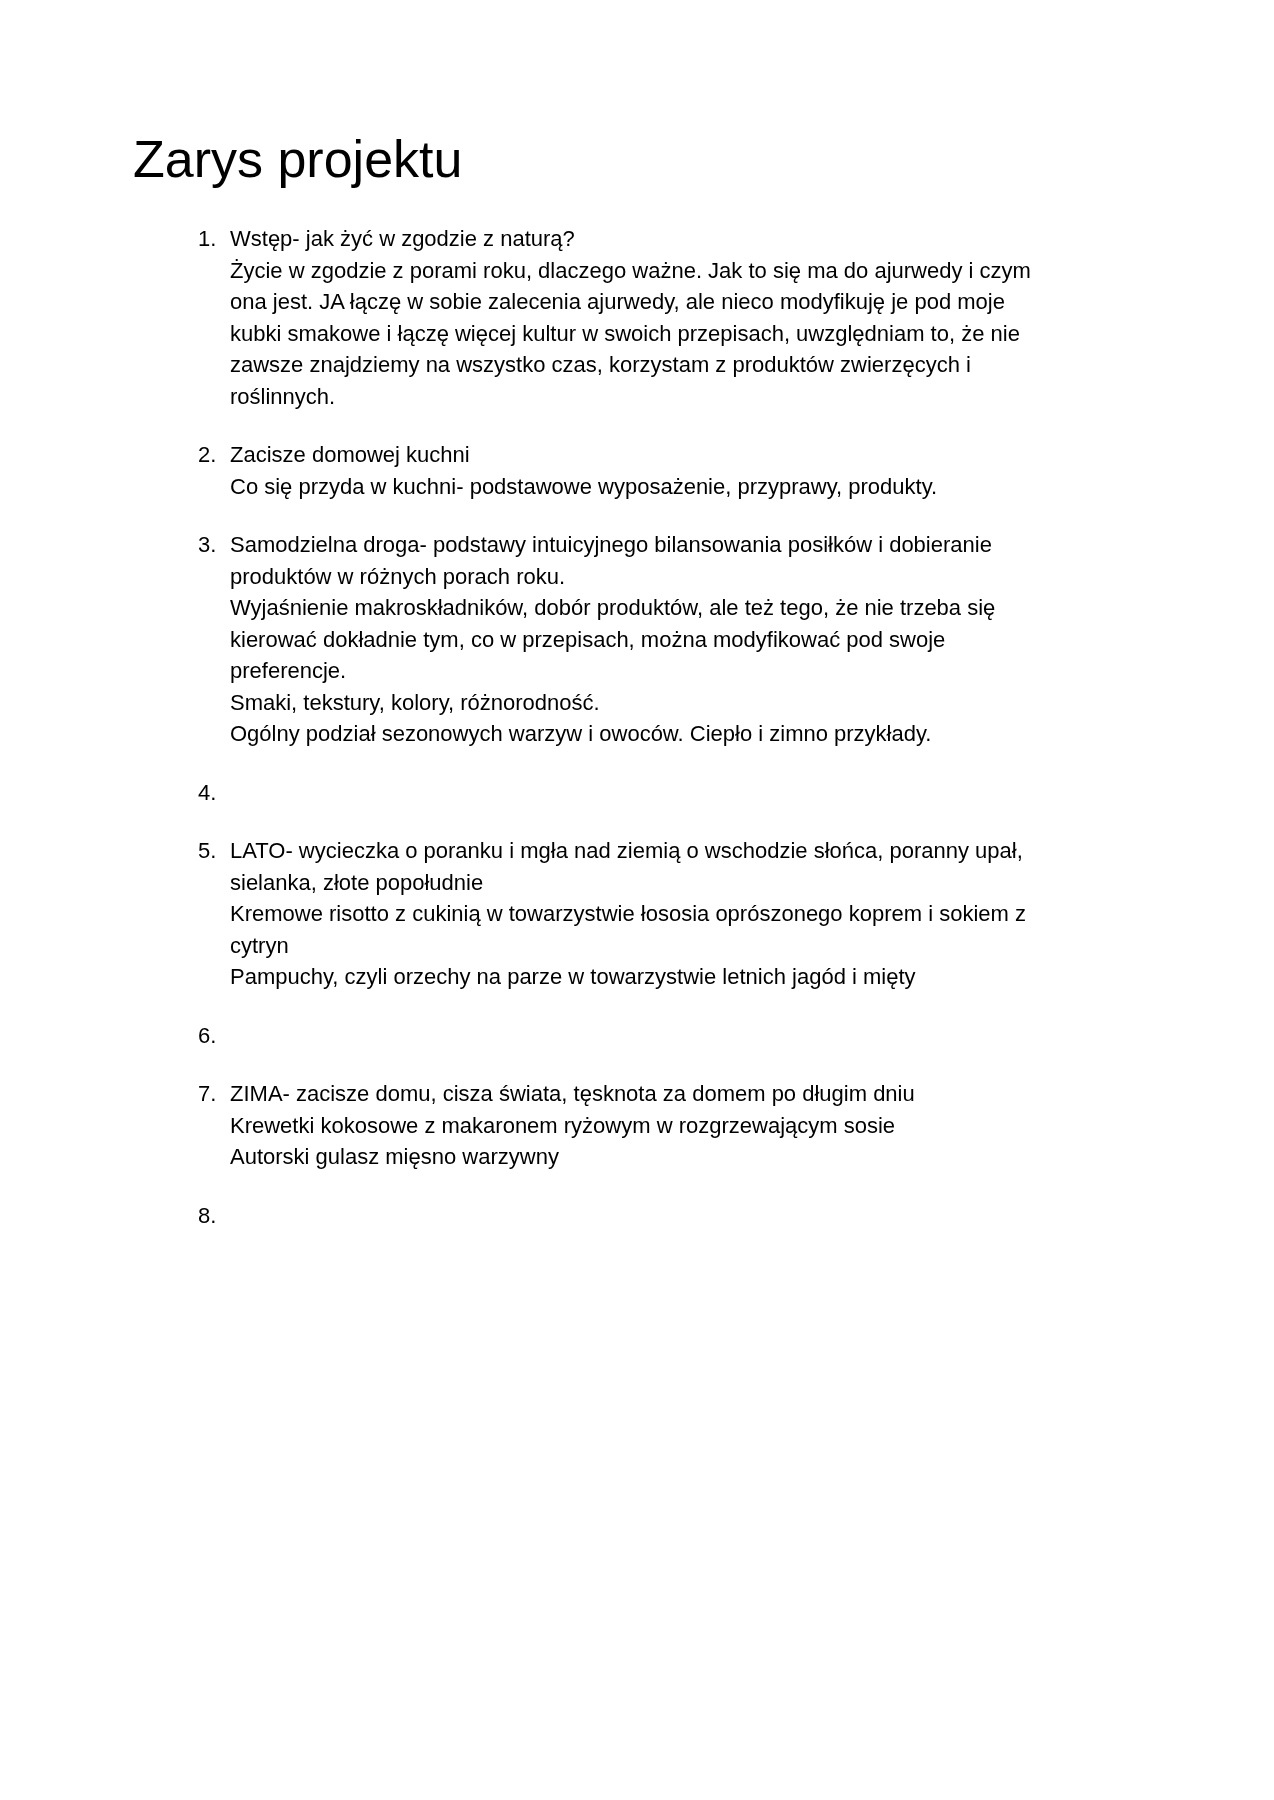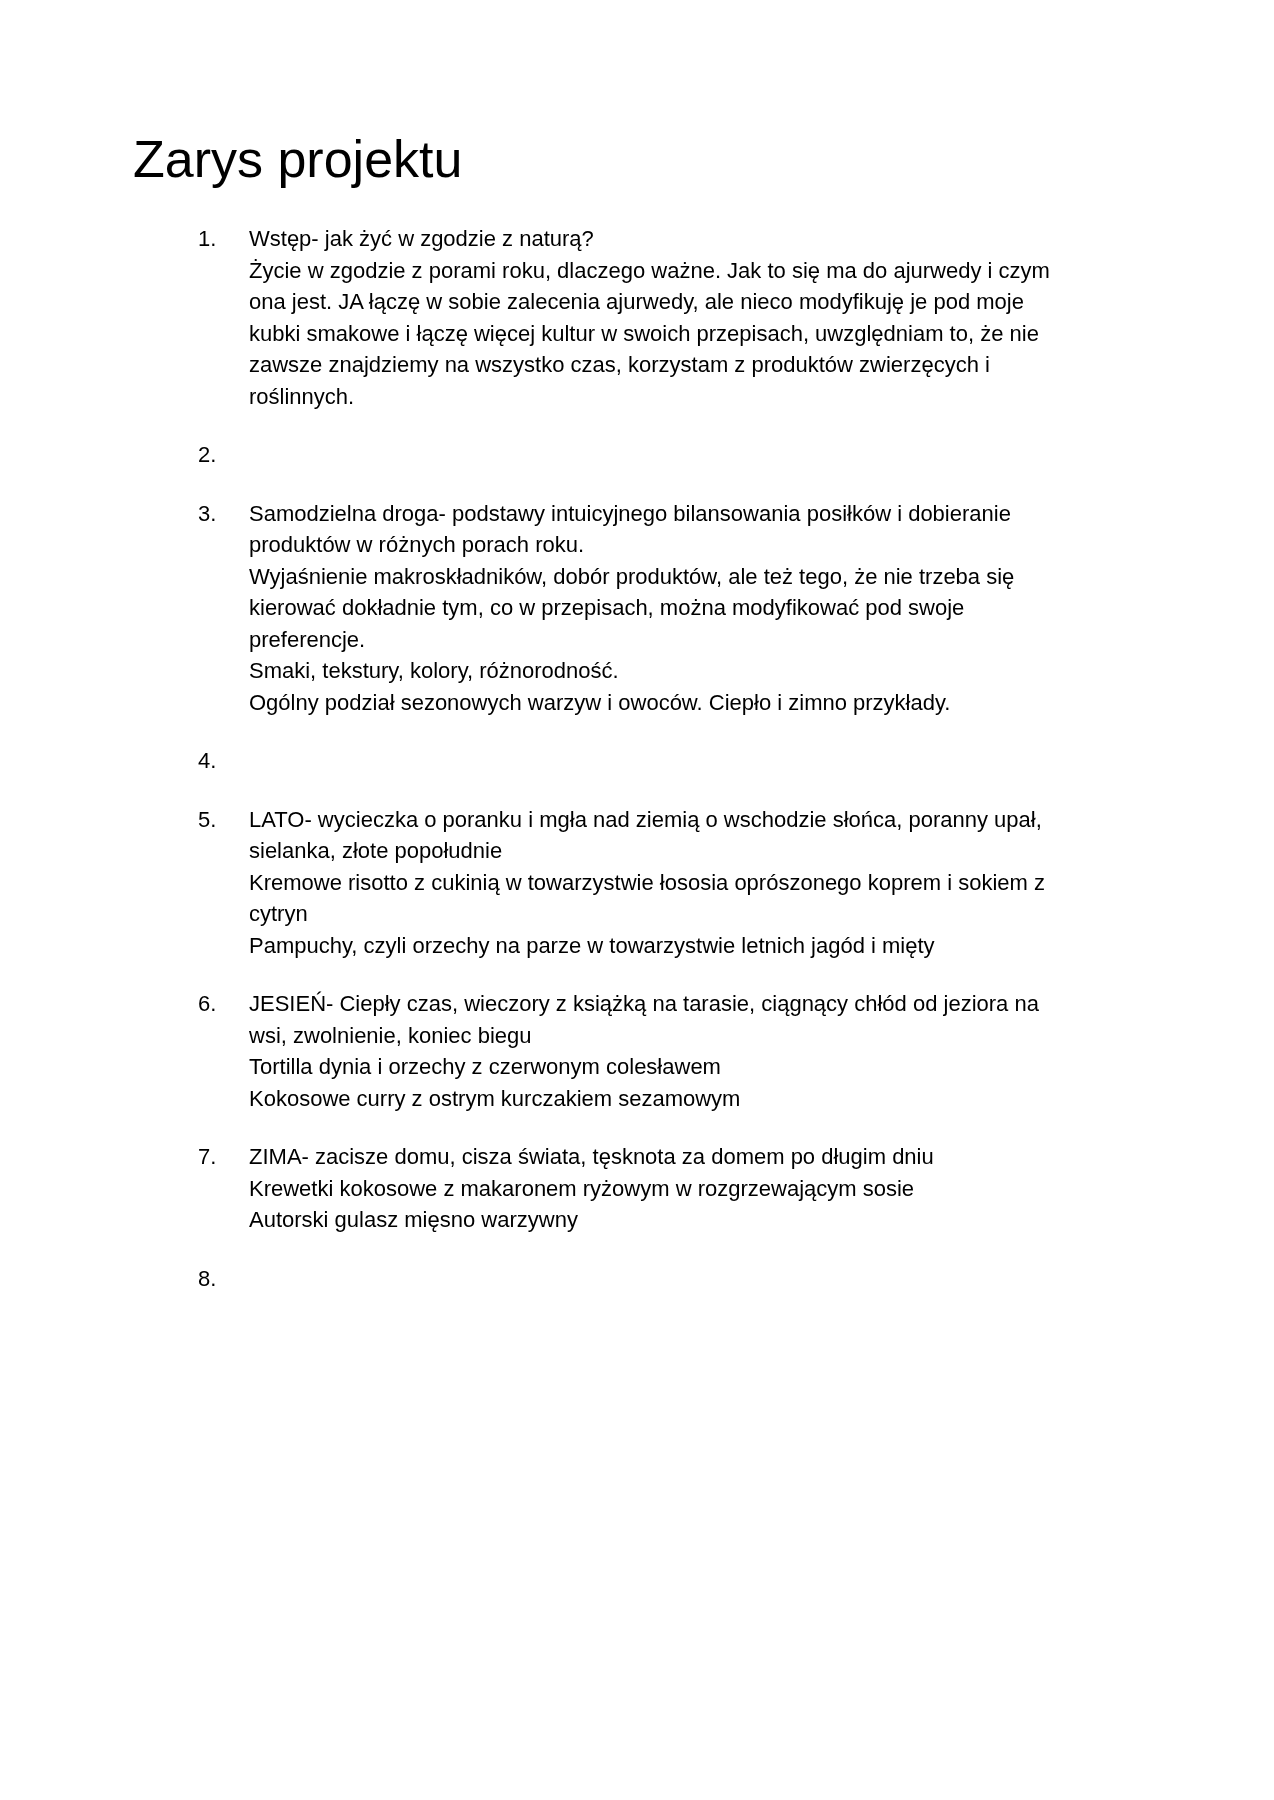--- a/index.html
+++ b/index.html
@@ -47,21 +47,20 @@
     box-sizing: border-box;
     padding-left: 65px;
     font-size: 22px;
     line-height: 31.5px;
   }
   .list-item .content {
     width: 885px;
     font-size: 22px;
     line-height: 31.5px;
     white-space: pre-line;
-    margin-left: 19px;
   }
 </style>
 </head>
 <body>
 
 <div class="page">
   <h1 class="doc-title">Zarys projektu</h1>
 
 
   <div class="outline-list" id="outline-list">
@@ -70,20 +69,22 @@
     <div class="content">Wstęp- jak żyć w zgodzie z naturą?
 Życie w zgodzie z porami roku, dlaczego ważne. Jak to się ma do ajurwedy i czym
 ona jest. JA łączę w sobie zalecenia ajurwedy, ale nieco modyfikuję je pod moje
 kubki smakowe i łączę więcej kultur w swoich przepisach, uwzględniam to, że nie
 zawsze znajdziemy na wszystko czas, korzystam z produktów zwierzęcych i
 roślinnych.</div>
   </div>
 
   <div class="list-item">
     <span class="num">2.</span>
+    <div class="content">Zacisze domowej kuchni
+Co się przyda w kuchni- podstawowe wyposażenie, przyprawy, produkty.</div>
   </div>
 
   <div class="list-item">
     <span class="num">3.</span>
     <div class="content">Samodzielna droga- podstawy intuicyjnego bilansowania posiłków i dobieranie
 produktów w różnych porach roku.
 Wyjaśnienie makroskładników, dobór produktów, ale też tego, że nie trzeba się
 kierować dokładnie tym, co w przepisach, można modyfikować pod swoje
 preferencje.
 Smaki, tekstury, kolory, różnorodność.
@@ -98,24 +99,20 @@
     <span class="num">5.</span>
     <div class="content">LATO- wycieczka o poranku i mgła nad ziemią o wschodzie słońca, poranny upał,
 sielanka, złote popołudnie
 Kremowe risotto z cukinią w towarzystwie łososia oprószonego koprem i sokiem z
 cytryn
 Pampuchy, czyli orzechy na parze w towarzystwie letnich jagód i mięty</div>
   </div>
 
   <div class="list-item">
     <span class="num">6.</span>
-    <div class="content">JESIEŃ- Ciepły czas, wieczory z książką na tarasie, ciągnący chłód od jeziora na
-wsi, zwolnienie, koniec biegu
-Tortilla dynia i orzechy z czerwonym colesławem
-Kokosowe curry z ostrym kurczakiem sezamowym</div>
   </div>
 
   <div class="list-item">
     <span class="num">7.</span>
     <div class="content">ZIMA- zacisze domu, cisza świata, tęsknota za domem po długim dniu
 Krewetki kokosowe z makaronem ryżowym w rozgrzewającym sosie
 Autorski gulasz mięsno warzywny</div>
   </div>
 
   <div class="list-item">

